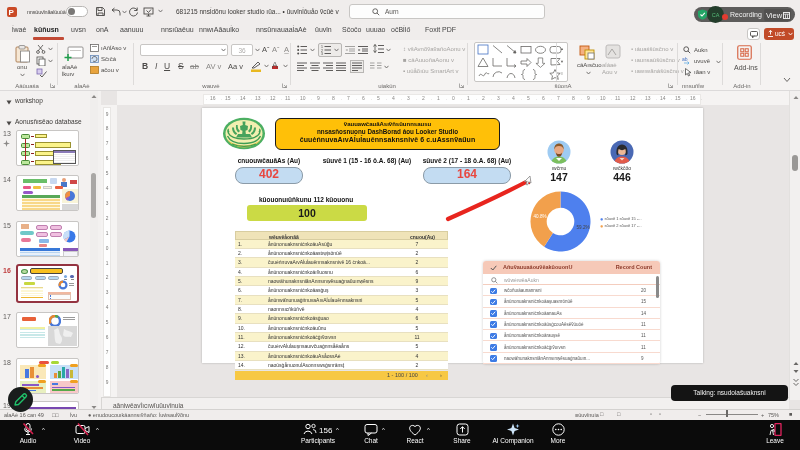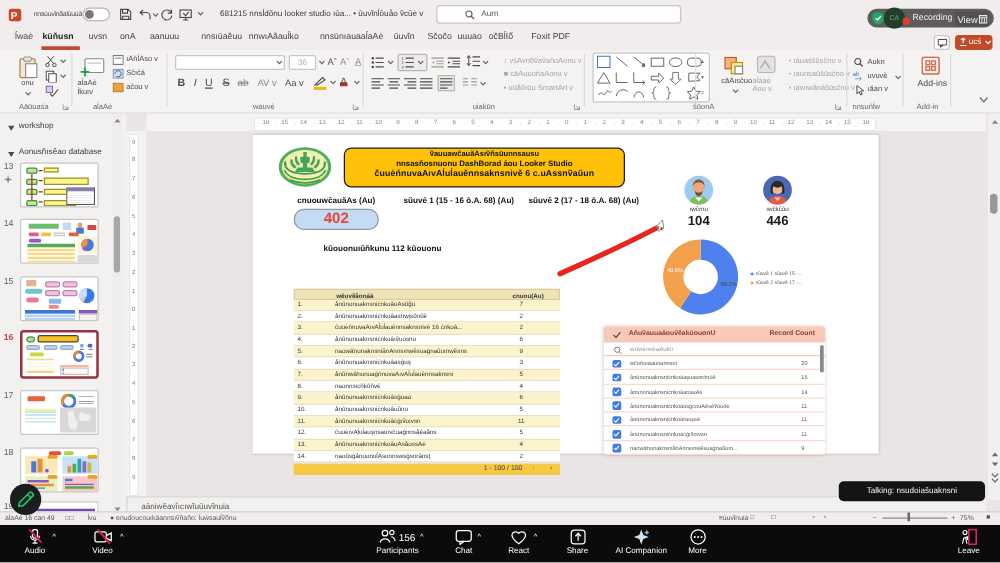--- a/index.html
+++ b/index.html
@@ -707,20 +707,21 @@
     <div style="font-size:6px;font-weight:bold;margin-top:2px;">ṽauuawĉauăAsıṽňsūunnsausu</div>
     <div style="font-size:6.3px;font-weight:bold;margin-top:1px;">nnsasňosnuonu DashBorad ảou Looker Studio</div>
     <div style="font-size:7px;font-weight:bold;margin-top:0.5px;letter-spacing:0.1px;">ĉuuėńnuvaAıvAĺuĺauěnnsaknsnivě 6 c.uAssnṽaűun</div>
   </div>
 
   <div class="statlabel" style="left:17px;width:100px;">cnuouwĉauăAs (Au)</div>
   <div class="statlabel" style="left:115px;width:100px;">sŭuvě 1 (15 - 16 ō.A. 68) (Au)</div>
   <div class="statlabel" style="left:215px;width:100px;">sŭuvě 2 (17 - 18 ō.A. 68) (Au)</div>
 
   <div class="pill" style="left:33px;width:68px;">402</div>
+  <div class="pill" style="left:221px;width:88px;">164</div>
 
   <svg class="s" style="left:345px;top:32px;" width="24" height="24" viewBox="0 0 24 24">
     <defs>
         <clipPath id="ac1">
           <circle cx="12" cy="12" r="11.5"></circle>
         </clipPath>
       </defs>
     <circle cx="12" cy="12" r="11.5" fill="#9ECBF2"></circle>
     <g clip-path="url(#ac1)">
       <path d="M4 24 c0-5 4-7.5 8-7.5 s8 2.5 8 7.5z" fill="#7CBF5E"></path>
@@ -738,25 +739,26 @@
       </defs>
     <circle cx="12" cy="12" r="11.5" fill="#4A69B4"></circle>
     <g clip-path="url(#ac2)">
       <path d="M4 24 c0-5 4-7.5 8-7.5 s8 2.5 8 7.5z" fill="#E25B4A"></path>
       <path d="M9.5 18 h5 l-2.5 2.5z" fill="#F6D7C4"></path>
       <circle cx="12" cy="10.5" r="4.6" fill="#EDB896"></circle>
       <path d="M6.5 14 c-0.5-6 1.5-9.5 5.5-9.5 s6 3.5 5.5 9.5 c-0.8 1-1.8 1.5-2.5 1.2 c1-2.2 1-4.5 0.3-6.2 c-2 1.5-4.5 1.5-6.6 0 c-0.7 1.7-0.7 4-0.3 6.2 c-0.7 0.3-1.4-0.2-1.9-1.2z" fill="#2A2A2E"></path>
     </g>
   </svg>
   <div class="s" style="left:327px;top:57px;width:60px;text-align:center;font-size:5px;color:#333;">ıwĉrnu</div>
-  <div class="s" style="left:327px;top:63px;width:60px;text-align:center;font-size:10.5px;font-weight:bold;color:#1A1A1A;">104</div>
+  <div class="s" style="left:327px;top:63px;width:60px;text-align:center;font-size:10.5px;font-weight:bold;color:#1A1A1A;">147</div>
   <div class="s" style="left:390px;top:57px;width:60px;text-align:center;font-size:5px;color:#333;">ıwĉkĉǒo</div>
   <div class="s" style="left:390px;top:63px;width:60px;text-align:center;font-size:10.5px;font-weight:bold;color:#1A1A1A;">446</div>
 
   <div class="s" style="left:44px;top:88px;width:120px;text-align:center;font-size:6.5px;font-weight:bold;color:#111;white-space:nowrap;">kūouonuıūňkunu 112 kūouonu</div>
+  <div class="s" style="left:45px;top:97px;width:120px;height:16px;background:#CBDA45;border-radius:3px;text-align:center;font-size:10.5px;font-weight:bold;color:#1A1A1A;line-height:16px;">100</div>
 
   <div class="s" id="dtable">
     <div class="ab" style="left:0;top:0;width:213px;height:8.6px;background:#EFE3B8;border:0.5px solid #D8CDA0;">
         <span style="position:absolute;left:33px;top:1.5px;font-size:5px;font-weight:bold;">wĕuvěåonāā</span>
         <span style="position:absolute;left:174px;top:1.5px;font-size:5px;font-weight:bold;">cnuou(Au)</span>
       </div>
     <div class="trow" style="top:8.60px;background:#FAF3CB;border-bottom:0.5px solid #E8E0C0;">
         <span class="n">1.</span>
         <span class="t">ånūnonuaknsniċnkoāuAsūğu</span>
         <span class="v">7</span>

